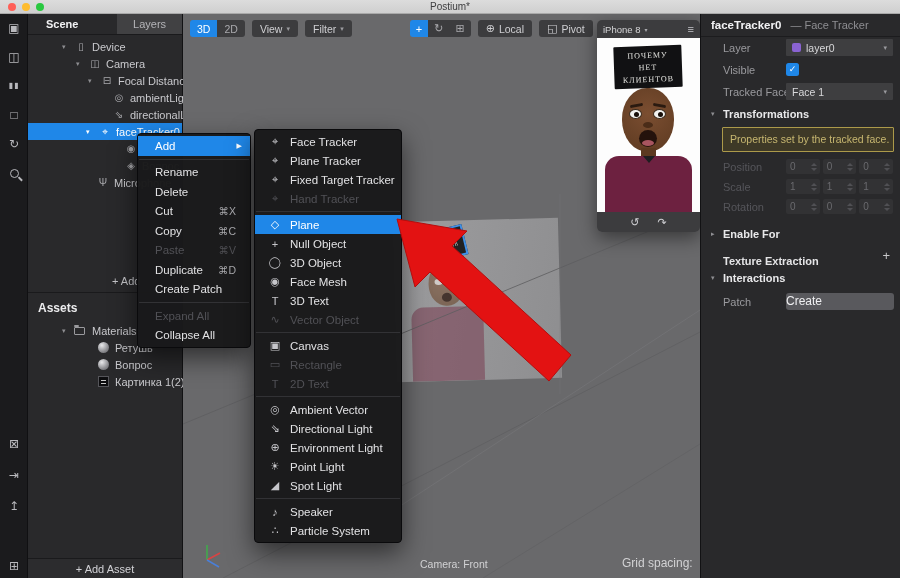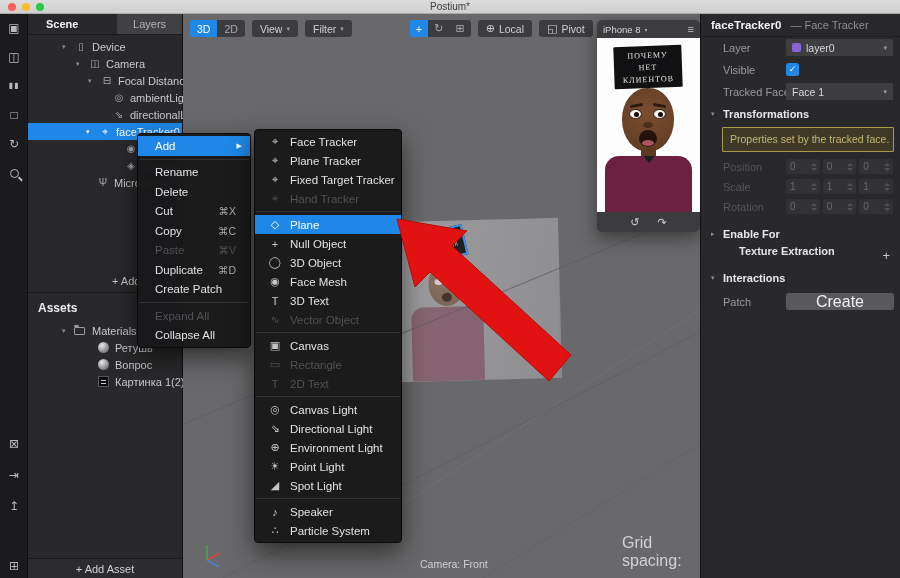--- a/index.html
+++ b/index.html
@@ -73,21 +73,21 @@
   #mini-sign{position:absolute;left:26px;top:8px;width:46px;height:31px;background:#0c0c0e;
     border:2px solid #2f8ff5;transform:rotate(-12deg);text-align:center;padding-top:2px;
     font-family:"Liberation Serif","DejaVu Serif",serif;color:#d8d8d0;font-size:5px;line-height:6px;letter-spacing:.5px}
   #mini-head{position:absolute;left:34px;top:40px;width:36px;height:45px;border-radius:50% 50% 48% 48%;
     background:radial-gradient(circle at 50% 38%,#8a6449,#6a4830);opacity:.78}
   .mini-eye{position:absolute;top:58px;width:8px;height:6px;border-radius:50%;background:#e8e8e6;opacity:.85}
   .mini-eye.l{left:40px}.mini-eye.r{left:56px}
   #mini-mouth{position:absolute;left:47px;top:72px;width:10px;height:9px;border-radius:50%;background:#241410;opacity:.8}
   #mini-shirt{position:absolute;left:16px;top:86px;width:72px;height:74px;border-radius:12px 12px 0 0;background:#7a4156;opacity:.7}
   #vp-camera-label{position:absolute;left:237px;bottom:8px;font-size:10.5px;color:#d2d2d4;z-index:3}
-  #vp-grid-label{position:absolute;left:439px;bottom:8px;font-size:16px;color:#d2d2d4;z-index:3}
+  #vp-grid-label{position:absolute;left:439px;bottom:8px;font-size:12px;color:#d2d2d4;z-index:3}
 
   
   #simulator{position:absolute;top:6px;left:414px;width:103px;height:212px;z-index:5;border-radius:5px;
     box-shadow:0 6px 18px rgba(0,0,0,.45);display:flex;flex-direction:column;overflow:hidden}
   #sim-header{height:18px;background:#3c3c3e;display:flex;align-items:center;padding:0 6px;color:#d5d5d7;font-size:9.5px}
   #sim-header .chev{font-size:6px;margin-left:4px;color:#a9a9ad}
   #sim-menu{margin-left:auto;font-size:11px;color:#c5c5c9}
   #sim-body{flex:1;background:#fdfdfd;position:relative;overflow:hidden}
   #sim-sign{position:absolute;left:17px;top:8px;width:68px;height:42px;background:#111113;transform:rotate(-2deg);
     text-align:center;padding-top:4px;font-family:"Liberation Serif","DejaVu Serif",serif;color:#e3e3df;
@@ -128,25 +128,25 @@
     color:#c6b670;font-size:10.5px;padding-left:7px;border-radius:1px;white-space:nowrap;overflow:hidden}
   .t-row{position:relative;height:20px}
   .t-row .field-label{line-height:20px;color:#55555a}
   .t-boxes{position:absolute;left:85px;right:7px;top:2px;display:flex;gap:3px}
   .t-box{flex:1;height:15px;background:#323234;border-radius:2px;display:flex;align-items:center;overflow:hidden}
   .t-val{flex:1;padding-left:4px;font-size:10px;color:#6a6a6e}
   .stp{display:flex;flex-direction:column;justify-content:center;gap:2px;margin-right:3px}
   .stp i{display:block;width:0;height:0;border-left:3px solid transparent;border-right:3px solid transparent}
   .stp .up{border-bottom:3px solid #505054}
   .stp .down{border-top:3px solid #505054}
-  #texture-row{position:relative;height:22px;display:flex;align-items:flex-start;padding-left:38px;color:#e4e4e6;font-weight:bold}
+  #texture-row{position:relative;height:22px;display:flex;align-items:flex-end;padding-left:22px;color:#e4e4e6;font-weight:bold}
   #texture-add{position:absolute;right:10px;top:0;line-height:22px;font-size:13px;color:#c8c8ca;font-weight:normal}
   #patch-row{position:relative;height:22px;margin-top:2px}
   #create-btn{position:absolute;left:85px;right:6px;top:2px;height:17px;background:#59595d;border-radius:3px;
-    text-align:center;line-height:17px;color:#f0f0f2;font-size:16px}
+    text-align:left;line-height:17px;color:#f0f0f2;font-size:12px}
 
   
   .menu{position:absolute;background:rgba(25,25,27,.98);border:1px solid #0a0a0c;border-radius:4px;
     box-shadow:0 10px 26px rgba(0,0,0,.55);padding:2px 0;z-index:50}
   #context-menu{left:137px;top:133px;width:114px}
   #add-submenu{left:254px;top:129px;width:148px}
   .cm-item{height:19.5px;display:flex;align-items:center;padding:0 8px 0 17px;font-size:11.5px;color:#e2e2e4;white-space:nowrap}
   .cm-item .cm-shortcut{margin-left:auto;color:#a9a9ad;font-size:10.5px}
   .cm-item .cm-sub{font-size:7px;margin-left:6px;color:#e2e2e4}
   .cm-item.selected{background:#1f87e8;color:#fff}
@@ -632,21 +632,21 @@
         <span class="i">▭</span>
         <span class="sm-label">Rectangle</span>
       </div>
       <div class="sm-item disabled">
         <span class="i">T</span>
         <span class="sm-label">2D Text</span>
       </div>
       <div class="menu-sep"></div>
       <div class="sm-item">
         <span class="i">◎</span>
-        <span class="sm-label">Canvas Light</span>
+        <span class="sm-label">Ambient Vector</span>
       </div>
       <div class="sm-item">
         <span class="i">⇘</span>
         <span class="sm-label">Directional Light</span>
       </div>
       <div class="sm-item">
         <span class="i">⊕</span>
         <span class="sm-label">Environment Light</span>
       </div>
       <div class="sm-item">

